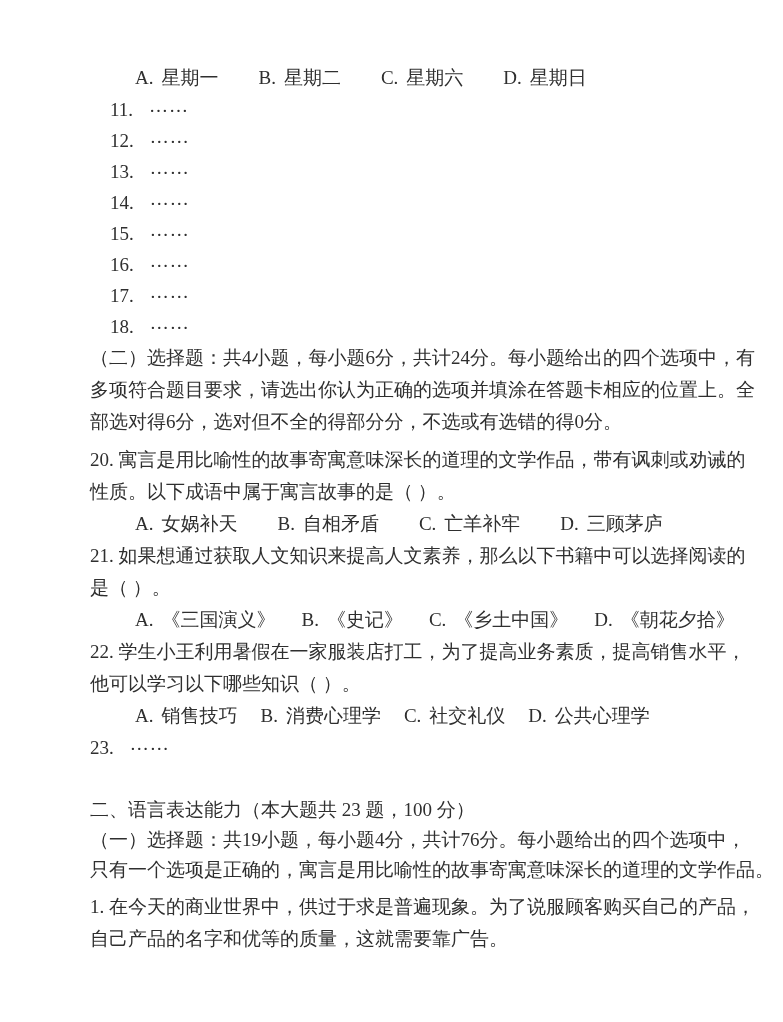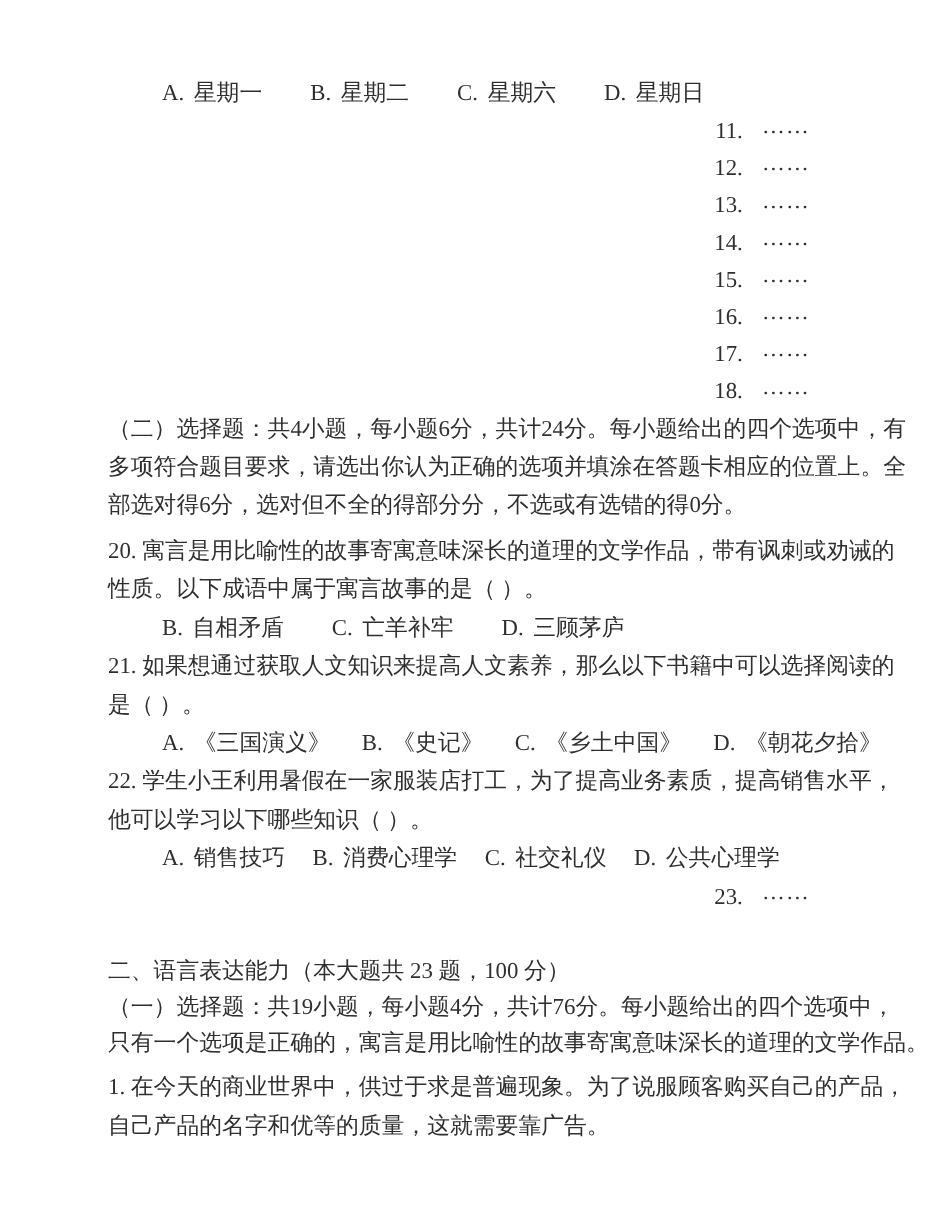--- a/index.html
+++ b/index.html
@@ -20,21 +20,20 @@
   }
   .line {
     height: 32px;
     line-height: 32px;
     white-space: nowrap;
   }
   .num-line {
     height: 31px;
     line-height: 31px;
     padding-left: 20px;
-    text-align: right;
   }
   .q-num { display: inline-block; margin-right: 16px; }
   .dots { position: relative; top: -4px; letter-spacing: 1px; }
   .opts {
     display: flex;
     padding-left: 45px;
     gap: 40px;
   }
   .opts.gap-mid { gap: 26px; }
   .opts.gap-tight { gap: 23px; }
@@ -68,20 +67,21 @@
   <div>
     <div class="line">（二）选择题：共4小题，每小题6分，共计24分。每小题给出的四个选项中，有</div>
     <div class="line">多项符合题目要求，请选出你认为正确的选项并填涂在答题卡相应的位置上。全</div>
     <div class="line">部选对得6分，选对但不全的得部分分，不选或有选错的得0分。</div>
   </div>
 
   <div class="q-block">
     <div class="line">20. 寓言是用比喻性的故事寄寓意味深长的道理的文学作品，带有讽刺或劝诫的</div>
     <div class="line">性质。以下成语中属于寓言故事的是（ ）。</div>
     <div class="line opts">
+      <span class="opt"><span class="opt-label">A.</span><span>女娲补天</span></span>
       <span class="opt"><span class="opt-label">B.</span><span>自相矛盾</span></span>
       <span class="opt"><span class="opt-label">C.</span><span>亡羊补牢</span></span>
       <span class="opt"><span class="opt-label">D.</span><span>三顾茅庐</span></span>
     </div>
   </div>
 
   <div>
     <div class="line">21. 如果想通过获取人文知识来提高人文素养，那么以下书籍中可以选择阅读的</div>
     <div class="line">是（ ）。</div>
     <div class="line opts gap-mid">

